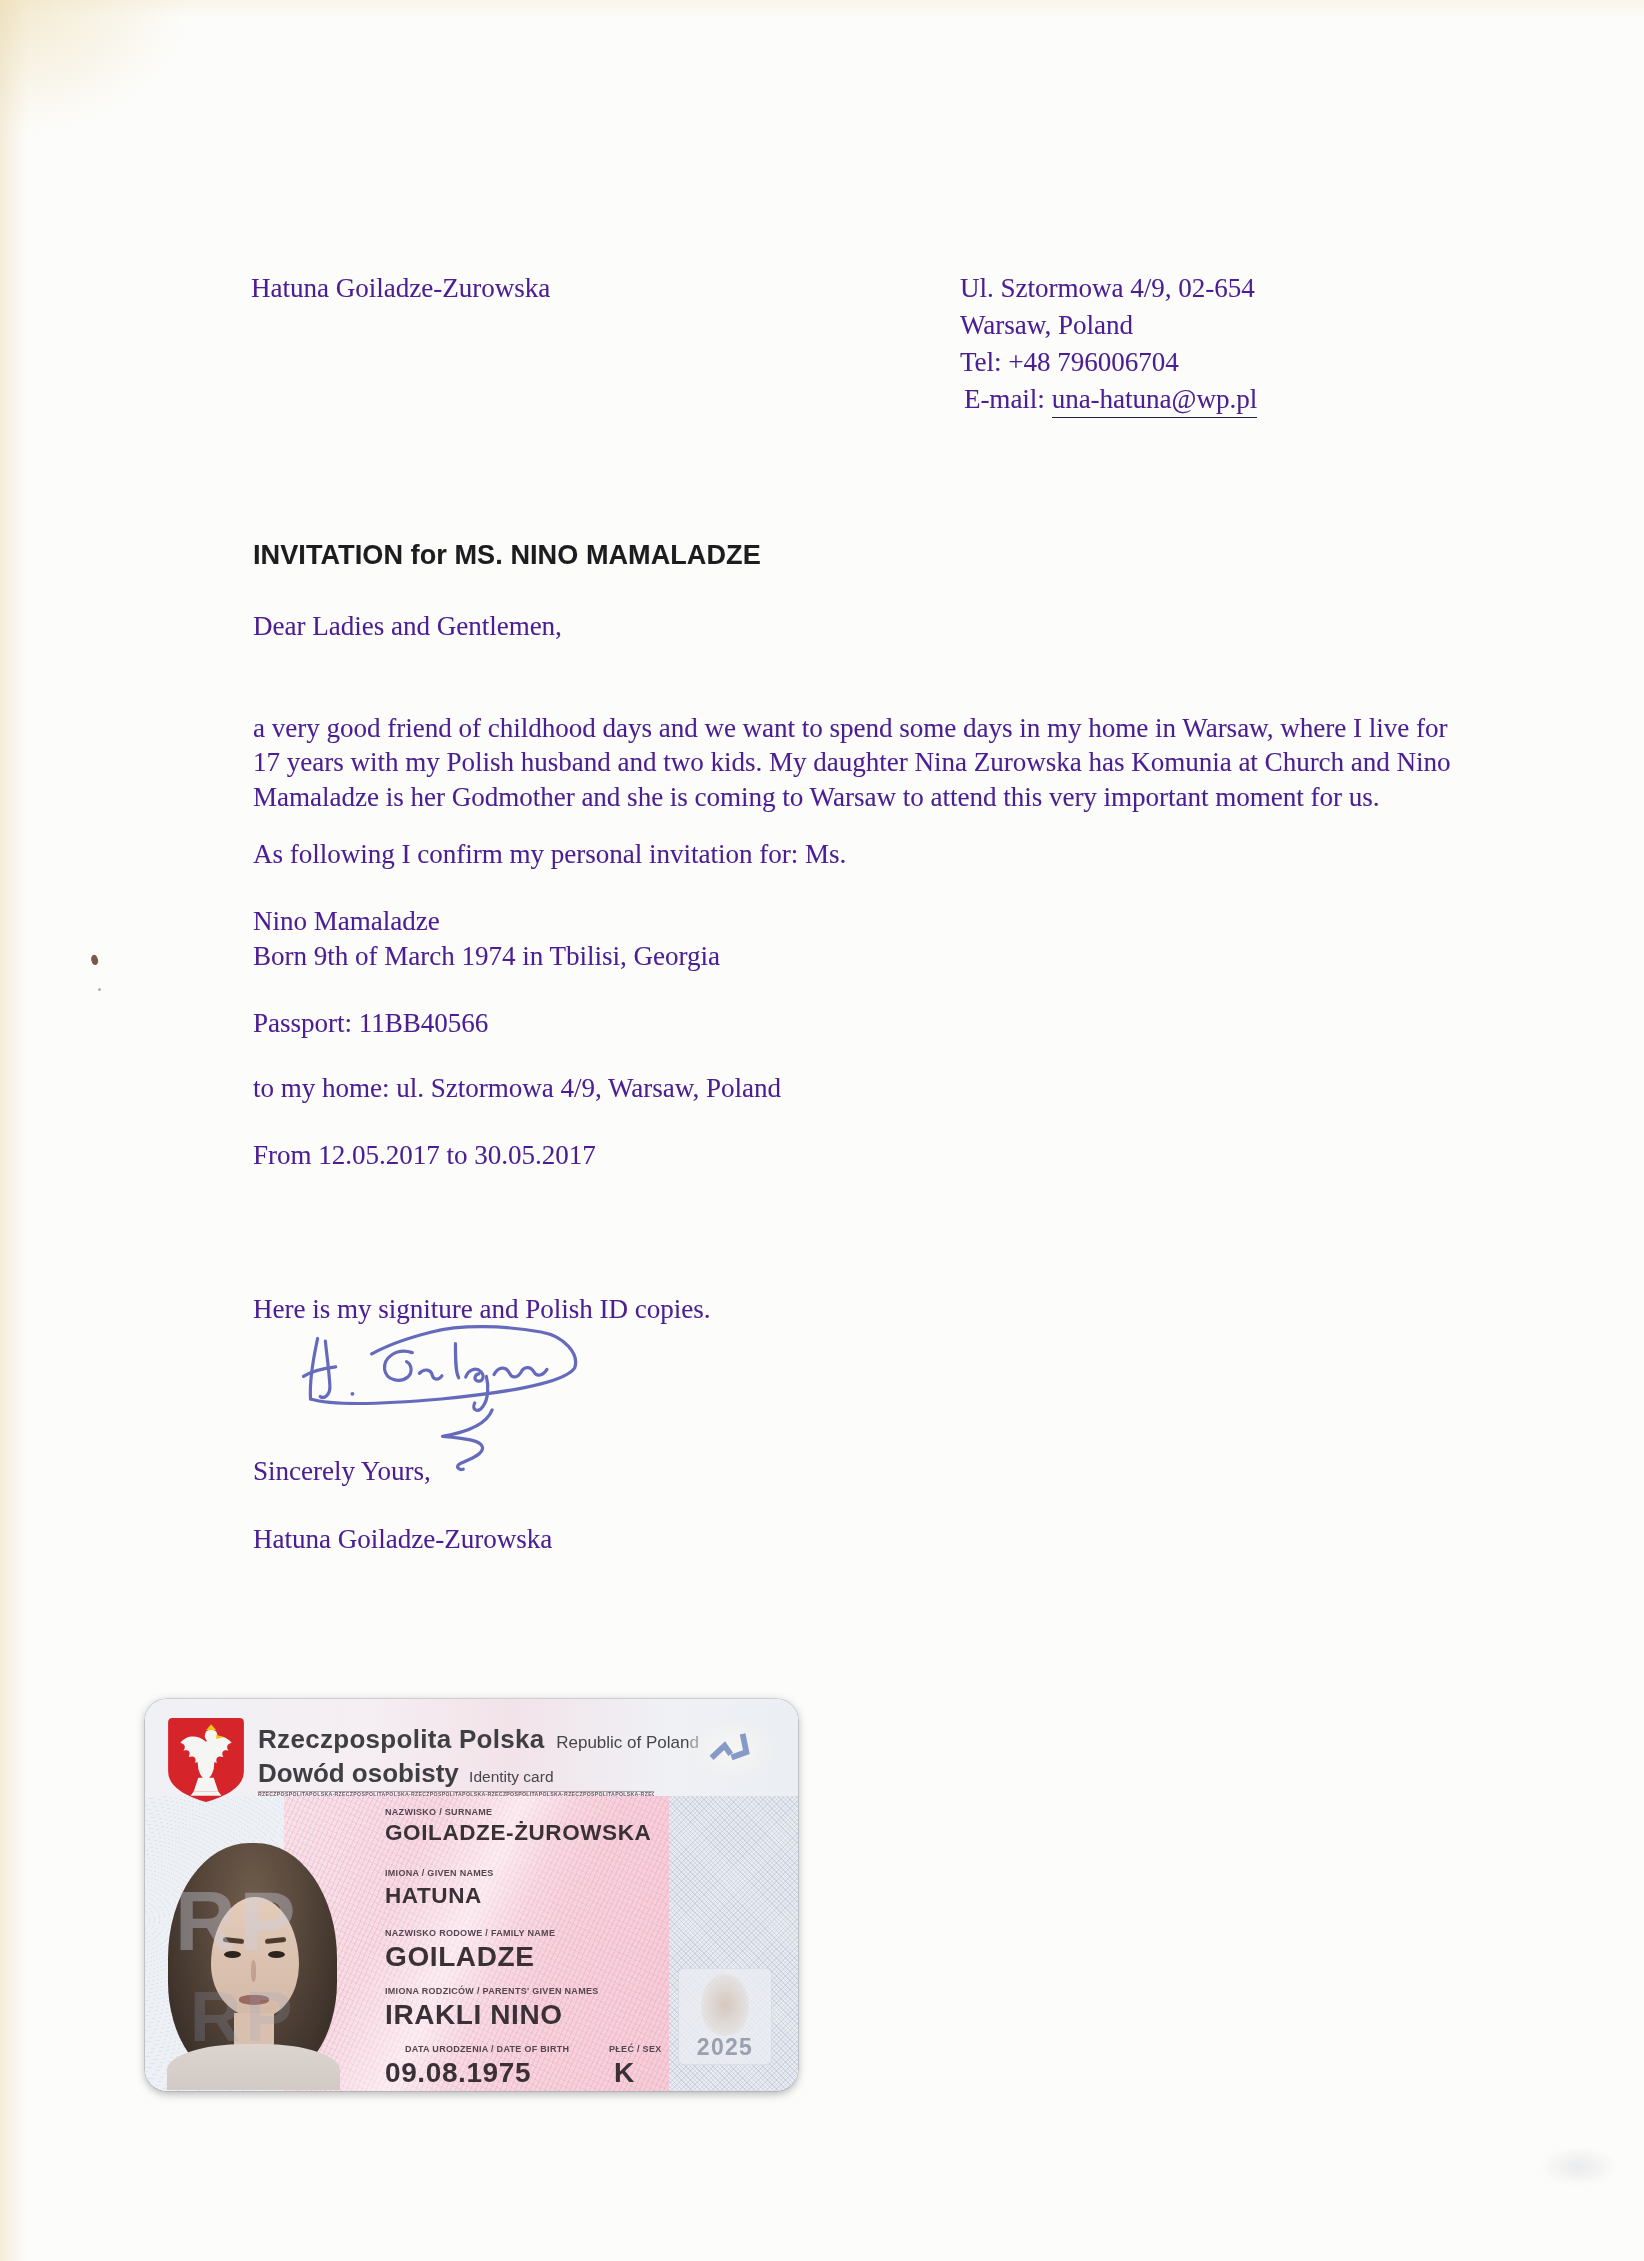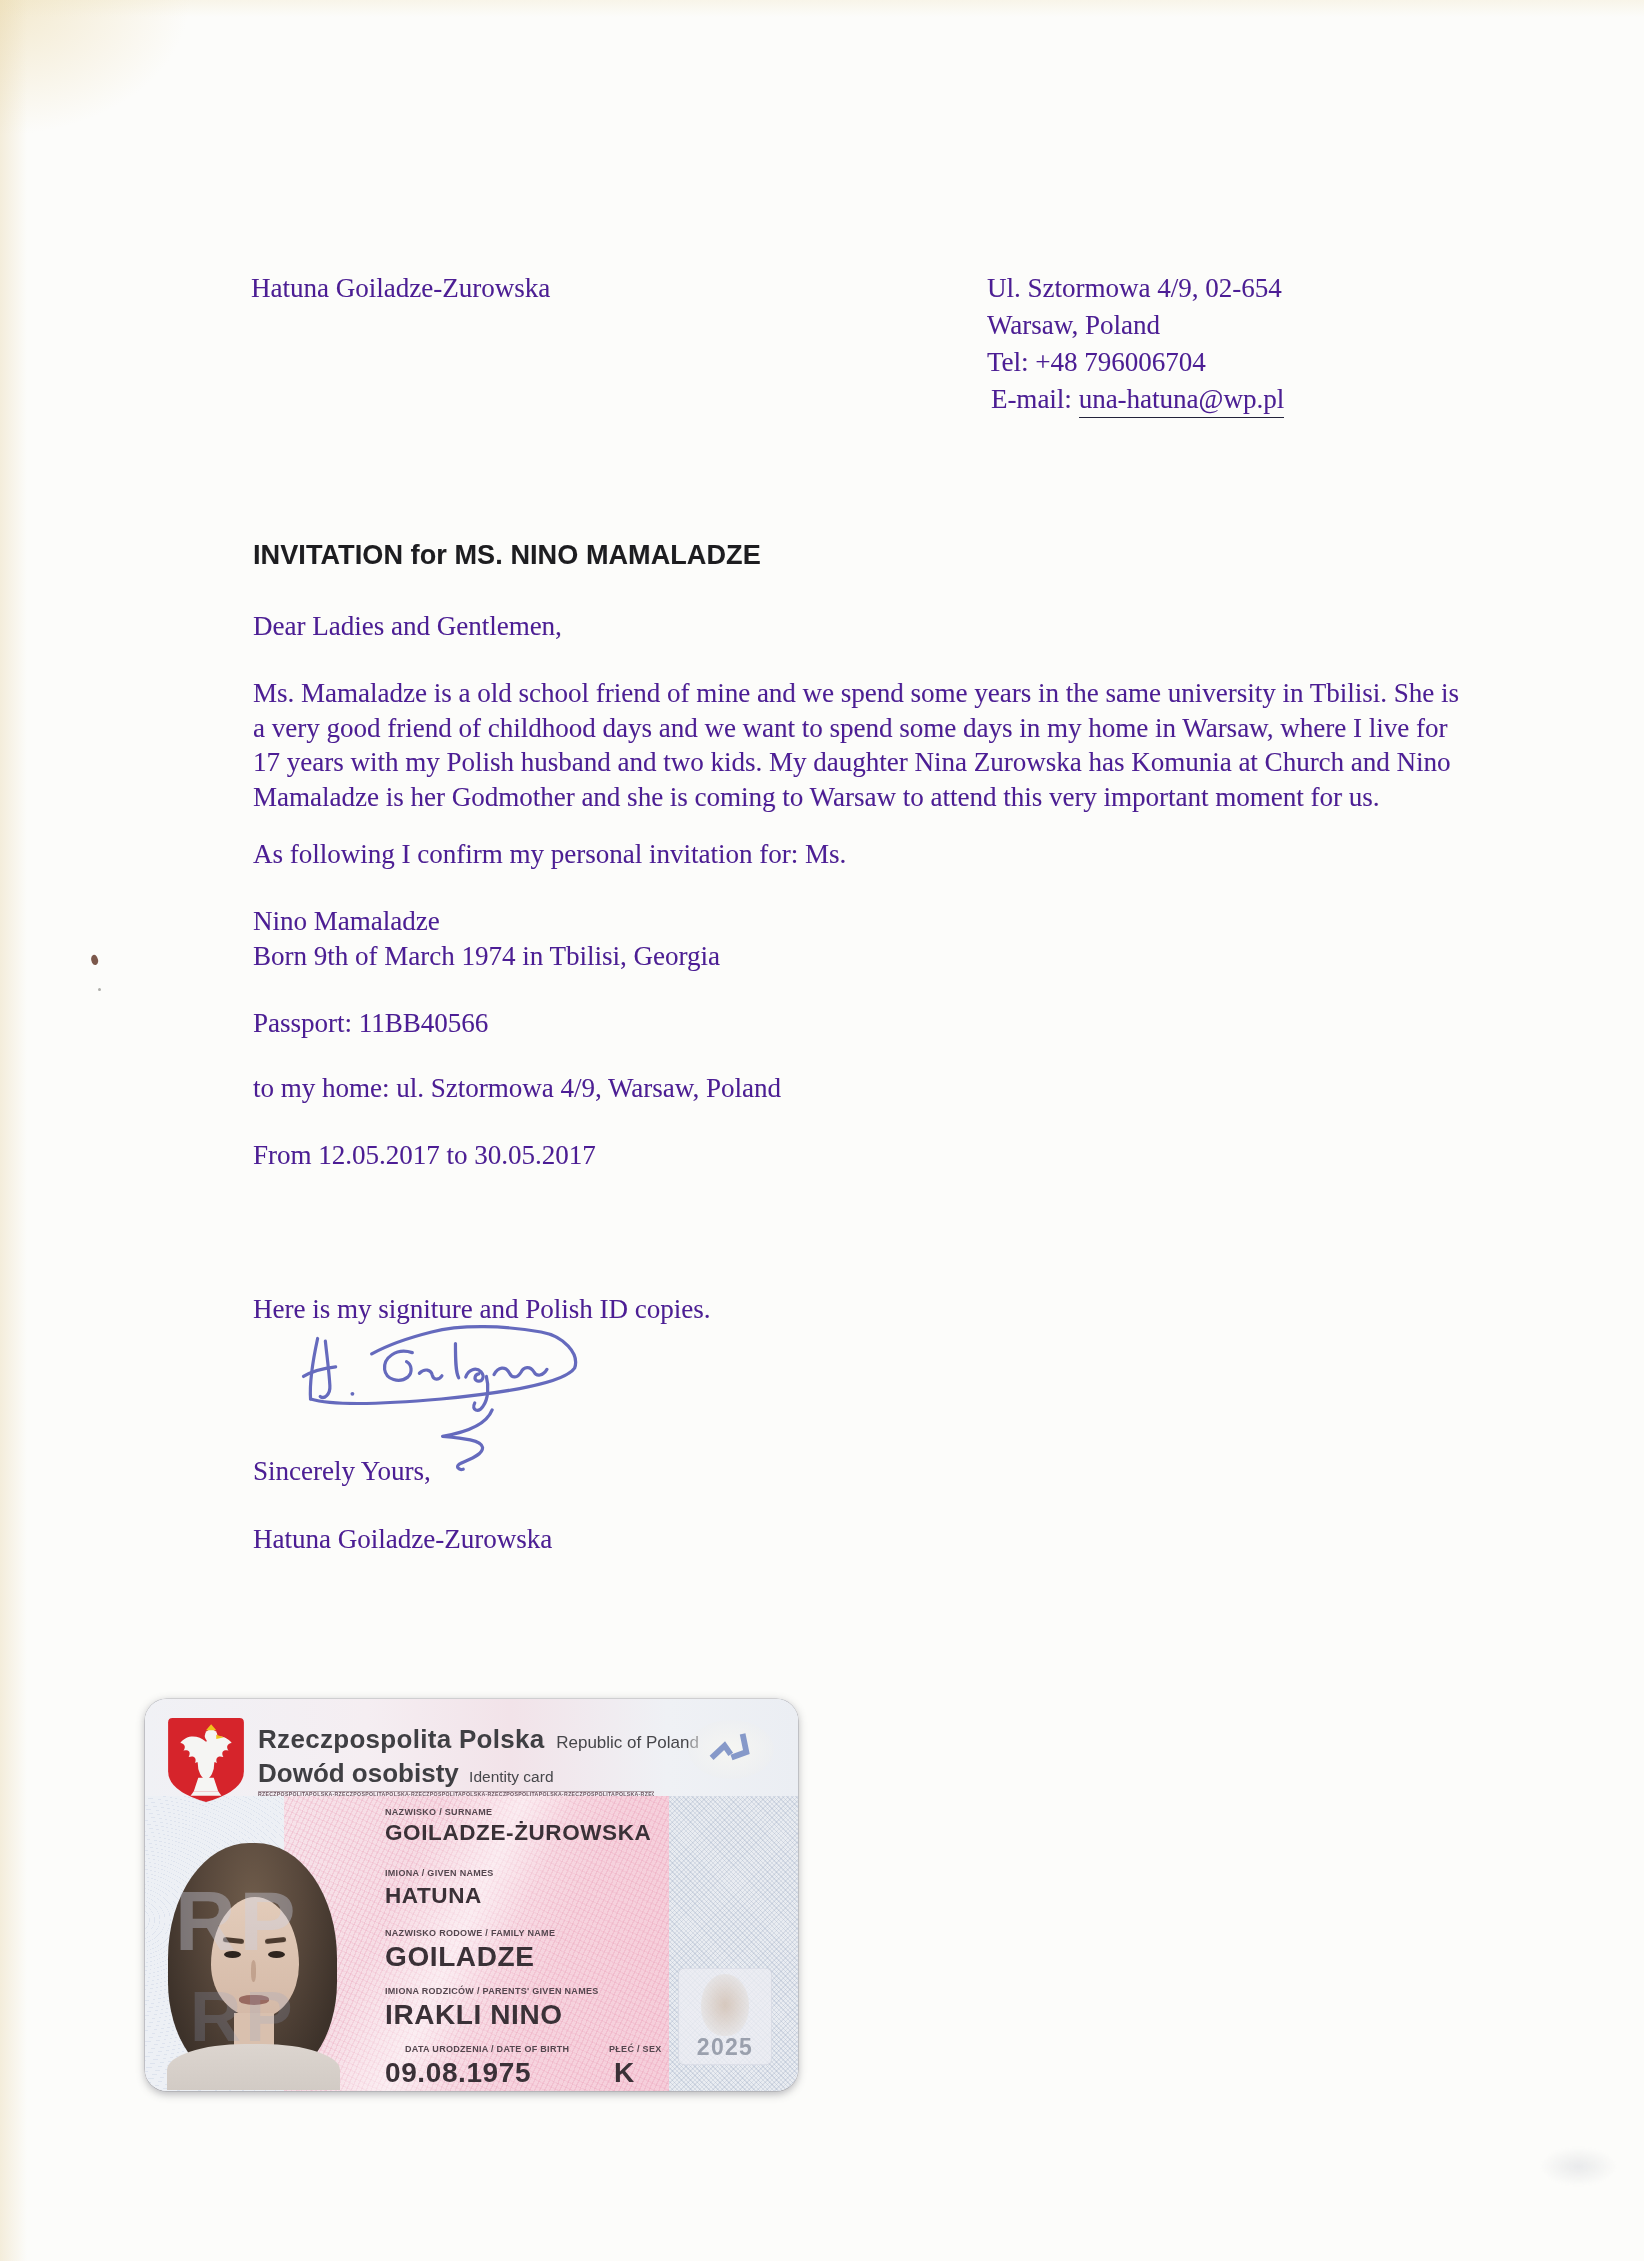--- a/index.html
+++ b/index.html
@@ -99,32 +99,31 @@
 
   <div class="abs corner-tl"></div>
   <div class="abs edge-left"></div>
   <div class="abs edge-top"></div>
   <div class="abs speck"></div>
   <div class="abs speck-dot"></div>
   <div class="abs smudge"></div>
 
   <div class="abs serif" style="left:251px;top:273px;">Hatuna Goiladze-Zurowska</div>
 
-  <div class="abs" style="left:960px;top:273px;margin-left:27px;">
+  <div class="abs" style="left:960px;top:273px;">
     <div class="serif addr-line">Ul. Sztormowa 4/9, 02-654</div>
     <div class="serif addr-line">Warsaw, Poland</div>
     <div class="serif addr-line">Tel: +48 796006704</div>
     <div class="serif addr-line" style="padding-left:3.9px;"><span>E-mail: </span><span class="email-underline">una-hatuna@wp.pl</span></div>
   </div>
 
   <div class="abs title" style="left:253px;top:540px;">INVITATION for MS. NINO MAMALADZE</div>
 
   <div class="abs serif" style="left:253px;top:611px;">Dear Ladies and Gentlemen,</div>
 
-  <div class="abs serif" style="left:253px;top:678px;">Ms. Mamaladze is a old school friend of mine and we spend some years in the same university in Tbilisi. She is</div>
   <div class="abs serif" style="left:253px;top:713px;">a very good friend of childhood days and we want to spend some days in my home in Warsaw, where I live for</div>
   <div class="abs serif" style="left:253px;top:747px;">17 years with my Polish husband and two kids. My daughter Nina Zurowska has Komunia at Church and Nino</div>
   <div class="abs serif" style="left:253px;top:782px;">Mamaladze is her Godmother and she is coming to Warsaw to attend this very important moment for us.</div>
 
   <div class="abs serif" style="left:253px;top:839px;">As following I confirm my personal invitation for: Ms.</div>
   <div class="abs serif" style="left:253px;top:906px;">Nino Mamaladze</div>
   <div class="abs serif" style="left:253px;top:941px;">Born 9th of March 1974 in Tbilisi, Georgia</div>
   <div class="abs serif" style="left:253px;top:1008px;">Passport: 11BB40566</div>
   <div class="abs serif" style="left:253px;top:1073px;">to my home: ul. Sztormowa 4/9, Warsaw, Poland</div>
   <div class="abs serif" style="left:253px;top:1140px;">From 12.05.2017 to 30.05.2017</div>

